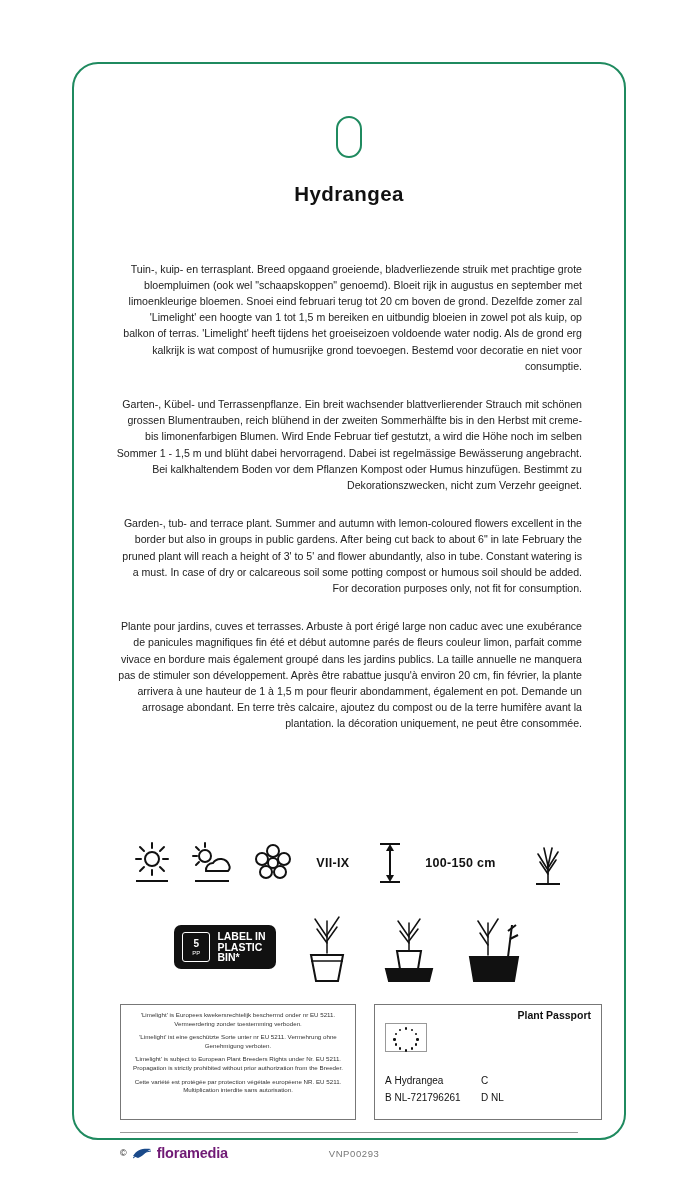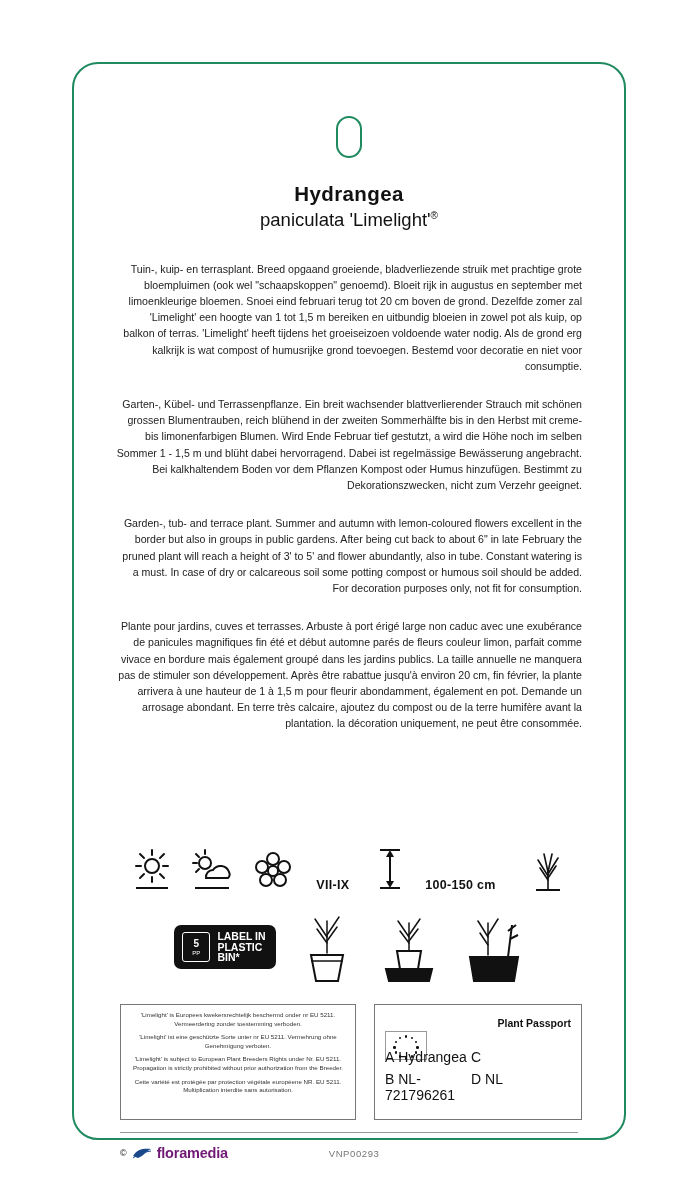--- a/index.html
+++ b/index.html
@@ -74,21 +74,21 @@
     margin-bottom: 22px;
   }
   
   .icon-row-1 {
     position: absolute;
     left: 50px;
     right: 50px;
     top: 770px;
     height: 58px;
     display: flex;
-    align-items: flex-end;
+    align-items: center;
     justify-content: center;
     gap: 18px;
   }
   .icon-box {
     display: flex;
     align-items: center;
     justify-content: center;
   }
   .icon-label {
     font-size: 12.5px;
@@ -157,25 +157,25 @@
     font-size: 6.2px;
     line-height: 8.6px;
     text-align: center;
     color: #333;
   }
   .legal-box p { margin: 0 0 5px 0; }
   .passport-box {
     position: absolute;
     left: 300px;
     top: 940px;
-    width: 208px;
+    width: 228px;
     height: 116px;
     border: 1px solid #777;
     box-sizing: border-box;
-    padding: 12px 10px;
+    padding: 4px 10px;
   }
   .passport-title {
     font-size: 10.5px;
     font-weight: bold;
     text-align: right;
     color: #111;
   }
   .eu-flag {
     width: 40px;
     height: 27px;
@@ -190,21 +190,21 @@
     height: 2.6px;
     background: #111;
     border-radius: 50%;
   }
   .passport-grid {
     position: absolute;
     left: 10px;
     right: 24px;
     bottom: 10px;
     display: flex;
-    font-size: 14px;
+    font-size: 10px;
     color: #111;
   }
   .pp-col { width: 50%; }
   .pp-col div { margin-bottom: 6px; }
   
   .footer {
     position: absolute;
     left: 46px;
     right: 46px;
     top: 1068px;
@@ -243,21 +243,20 @@
 </style>
 </head>
 <body>
 
 <div class="label-card">
 
   <div class="hang-hole"></div>
 
   <div class="title-block">
     <div class="genus">Hydrangea</div>
-    <div class="species"><span>paniculata 'Limelight'</span><sup>®</sup></div>
   </div>
 
   <div class="text-body">
     <p class="para">Tuin-, kuip- en terrasplant. Breed opgaand groeiende, bladverliezende struik met prachtige grote bloempluimen (ook wel "schaapskoppen" genoemd). Bloeit rijk in augustus en september met limoenkleurige bloemen. Snoei eind februari terug tot 20 cm boven de grond. Dezelfde zomer zal 'Limelight' een hoogte van 1 tot 1,5 m bereiken en uitbundig bloeien in zowel pot als kuip, op balkon of terras. 'Limelight' heeft tijdens het groeiseizoen voldoende water nodig. Als de grond erg kalkrijk is wat compost of humusrijke grond toevoegen. Bestemd voor decoratie en niet voor consumptie.</p>
     <p class="para">Garten-, Kübel- und Terrassenpflanze. Ein breit wachsender blattverlierender Strauch mit schönen grossen Blumentrauben, reich blühend in der zweiten Sommerhälfte bis in den Herbst mit creme- bis limonenfarbigen Blumen. Wird Ende Februar tief gestutzt, a wird die Höhe noch im selben Sommer 1 - 1,5 m und blüht dabei hervorragend. Dabei ist regelmässige Bewässerung angebracht. Bei kalkhaltendem Boden vor dem Pflanzen Kompost oder Humus hinzufügen. Bestimmt zu Dekorationszwecken, nicht zum Verzehr geeignet.</p>
     <p class="para">Garden-, tub- and terrace plant. Summer and autumn with lemon-coloured flowers excellent in the border but also in groups in public gardens. After being cut back to about 6" in late February the pruned plant will reach a height of 3' to 5' and flower abundantly, also in tube. Constant watering is a must. In case of dry or calcareous soil some potting compost or humous soil should be added. For decoration purposes only, not fit for consumption.</p>
     <p class="para">Plante pour jardins, cuves et terrasses. Arbuste à port érigé large non caduc avec une exubérance de panicules magnifiques fin été et début automne parés de fleurs couleur limon, parfait comme vivace en bordure mais également groupé dans les jardins publics. La taille annuelle ne manquera pas de stimuler son développement. Après être rabattue jusqu'à environ 20 cm, fin février, la plante arrivera à une hauteur de 1 à 1,5 m pour fleurir abondamment, également en pot. Demande un arrosage abondant. En terre très calcaire, ajoutez du compost ou de la terre humifère avant la plantation. la décoration uniquement, ne peut être consommée.</p>
   </div>
 
   <div class="icon-row-1">

